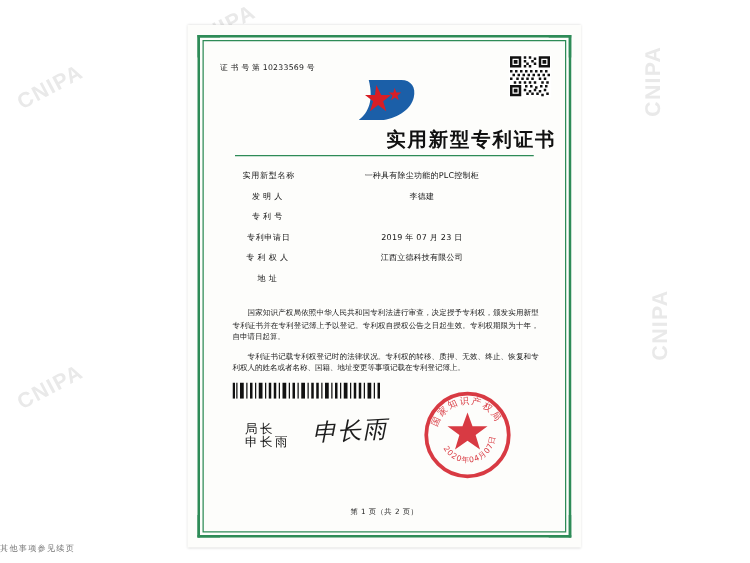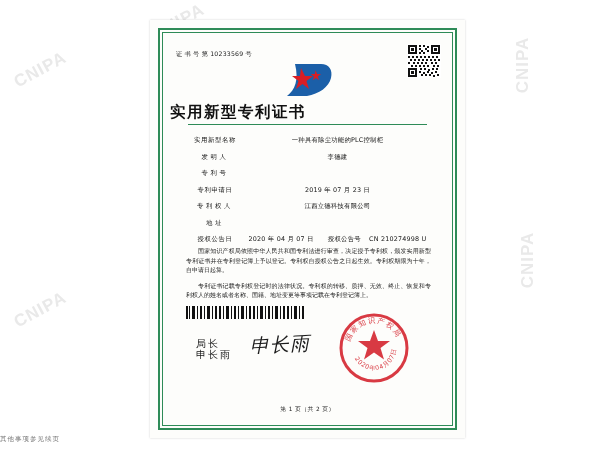--- a/index.html
+++ b/index.html
@@ -101,21 +101,21 @@
     transform: translateX(-50%);
     top: 20px;
     width: 66px;
     height: 40px;
   }
 
   .main-title {
     position: absolute;
     top: 62px;
     width: 100%;
-    text-align: left;
+    text-align: right;
     font-size: 15.5px;
     font-weight: bold;
     letter-spacing: 1.5px;
     color: #111;
     font-family: "DejaVu Sans", sans-serif;
   }
   .title-rule {
     position: absolute;
     top: 84px;
     left: 18px;
@@ -352,28 +352,20 @@
         <div class="flabel wide">专利申请日</div>
         <div class="fvalue">2019 年 07 月 23 日</div>
       </div>
       <div class="frow">
         <div class="flabel">专利权人</div>
         <div class="fvalue">江西立德科技有限公司</div>
       </div>
       <div class="frow">
         <div class="flabel">地址</div>
       </div>
-      <div class="frow">
-        <div class="flabel wide">授权公告日</div>
-        <div class="fvalue">
-          <span>2020 年 04 月 07 日</span>
-          <span style="margin-left:12px">授权公告号</span>
-          <span style="margin-left:6px">CN 210274998 U</span>
-        </div>
-      </div>
     </div>
 
     <div class="paras">
       <div class="para">国家知识产权局依照中华人民共和国专利法进行审查，决定授予专利权，颁发实用新型专利证书并在专利登记簿上予以登记。专利权自授权公告之日起生效。专利权期限为十年，自申请日起算。</div>
       <div class="para">专利证书记载专利权登记时的法律状况。专利权的转移、质押、无效、终止、恢复和专利权人的姓名或者名称、国籍、地址变更等事项记载在专利登记簿上。</div>
     </div>
 
     <div class="barcode">
       <svg width="120" height="13" viewBox="0 0 120 13" xmlns="http://www.w3.org/2000/svg">
         <g fill="#111">

